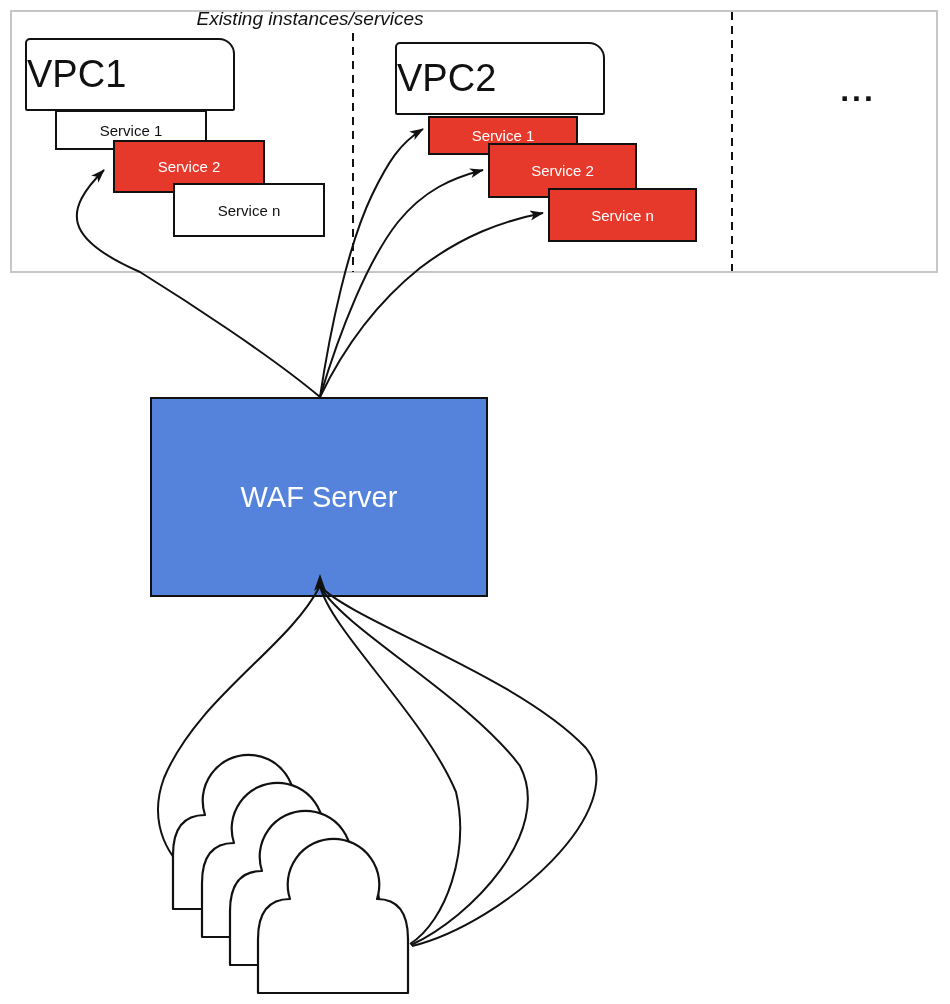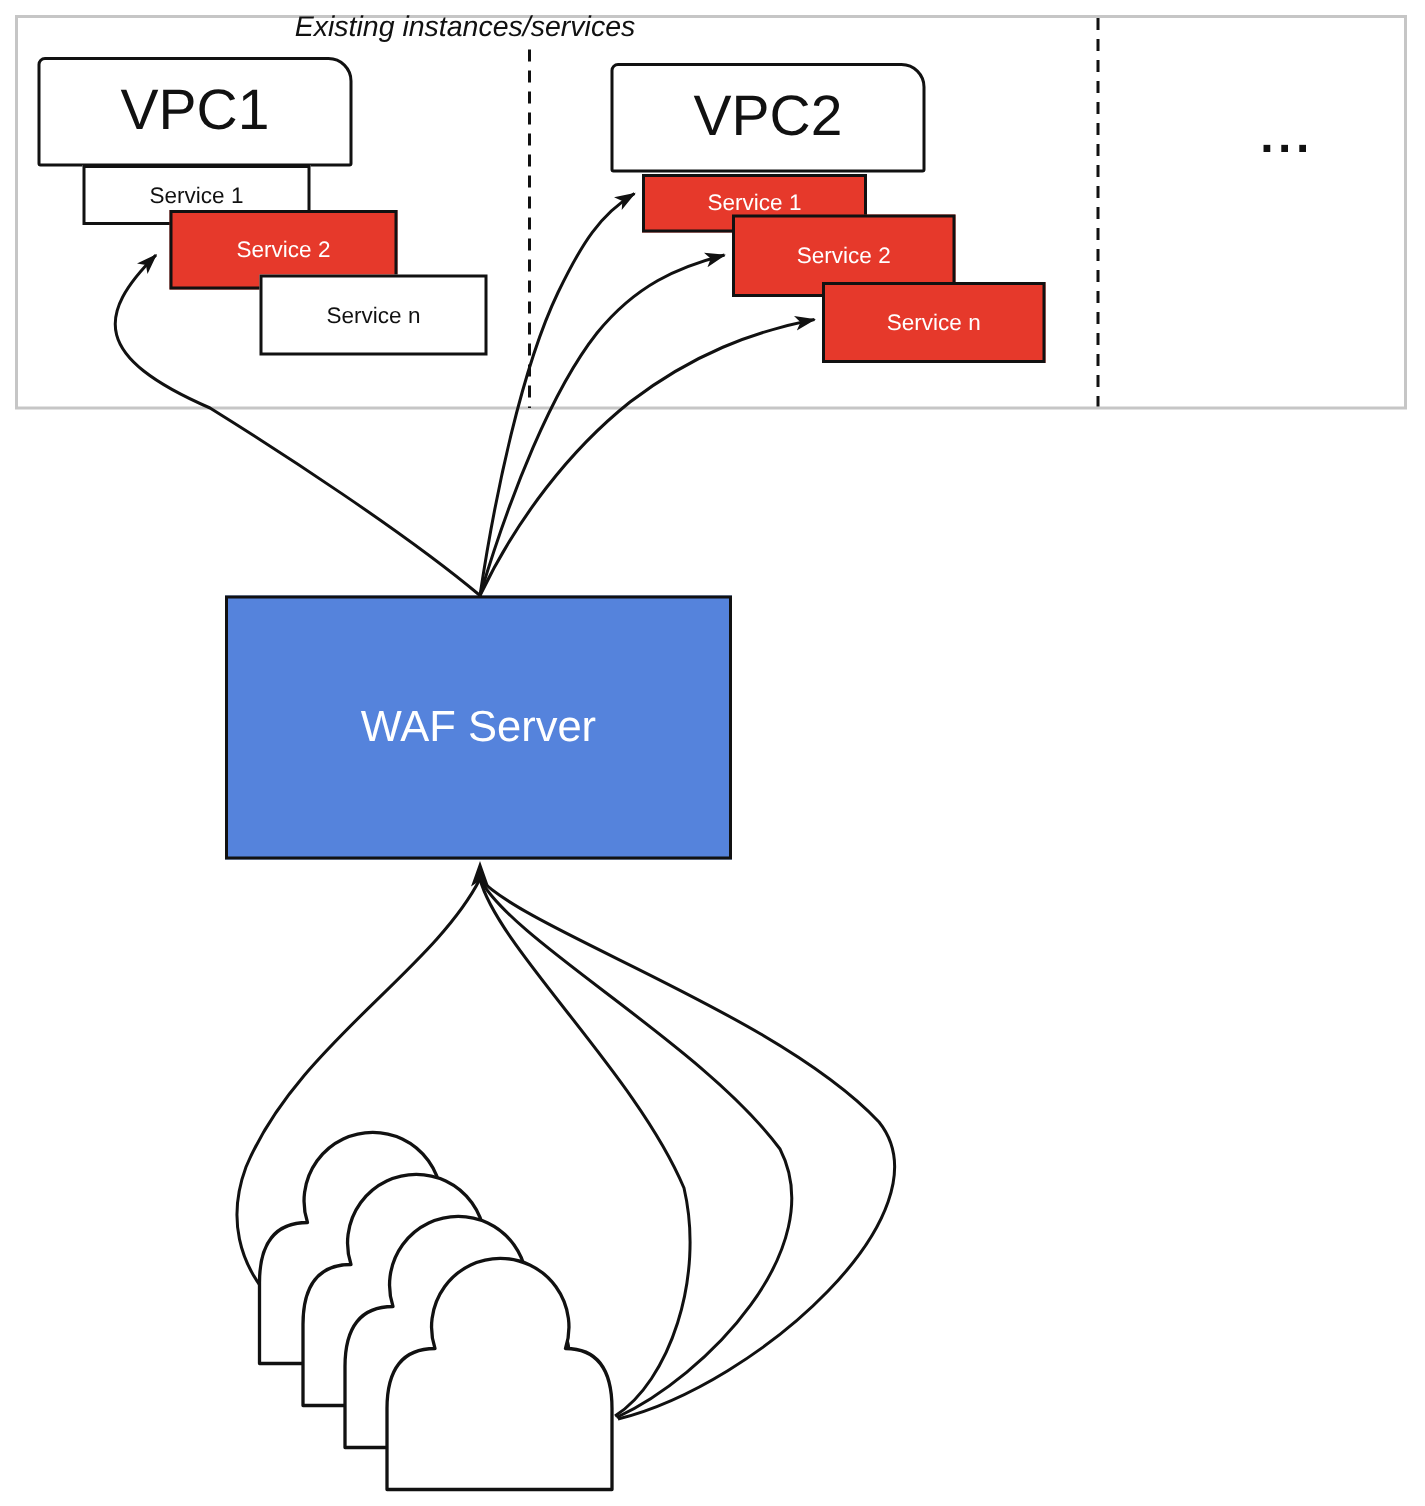--- a/index.html
+++ b/index.html
@@ -14,39 +14,39 @@
   }
   .diagram-title{
     position:absolute;left:150px;top:7px;width:320px;text-align:center;
     font-style:italic;font-size:19px;line-height:24px;color:#111;z-index:2;
   }
   .ellipsis{
     position:absolute;left:818px;top:72px;width:80px;text-align:center;
     font-size:32px;font-weight:bold;letter-spacing:3px;color:#111;z-index:2;
   }
   .vpc{
-    position:absolute;display:flex;align-items:center;justify-content:center;
+    position:absolute;display:flex;align-items:center;justify-content:flex-start;
     background:#fff;border:2px solid #111;font-size:38px;z-index:1;
     border-radius:5px 16px 2px 2px;
   }
   .vpc1{left:25px;top:38px;width:210px;height:73px;}
-  .vpc2{left:395px;top:42px;width:210px;height:73px;margin-left:12px;}
+  .vpc2{left:395px;top:42px;width:210px;height:73px;}
   .svc{
     position:absolute;display:flex;align-items:center;justify-content:center;
     background:#fff;border:2px solid #111;font-size:15px;color:#111;
   }
   .svc.hl{background:var(--highlight-red,#e6392b);color:#fff;}
   .v1s1{left:55px;top:110px;width:152px;height:40px;z-index:2;}
   .v1s2{left:113px;top:140px;width:152px;height:53px;z-index:3;}
   .v1sn{left:173px;top:183px;width:152px;height:54px;z-index:4;}
   .v2s1{left:428px;top:116px;width:150px;height:39px;z-index:2;}
   .v2s2{left:488px;top:143px;width:149px;height:55px;z-index:3;}
   .v2sn{left:548px;top:188px;width:149px;height:54px;z-index:4;}
   .waf{
-    position:absolute;left:150px;top:397px;width:338px;height:176px;
+    position:absolute;left:150px;top:397px;width:338px;height:200px;
     display:flex;align-items:center;justify-content:center;
     background:var(--waf-blue,#5583dc);border:2px solid #111;
     color:#fff;font-size:29px;z-index:1;
   }
   svg.overlay{position:absolute;left:0;top:0;z-index:10;pointer-events:none;}
   .ink{stroke:#111;fill:none;stroke-width:2;}
   .dashed{stroke:#111;stroke-width:2;stroke-dasharray:8 6;fill:none;}
   .person{fill:#fff;stroke:#111;stroke-width:2.2;stroke-linejoin:round;}
 </style>
 </head>

